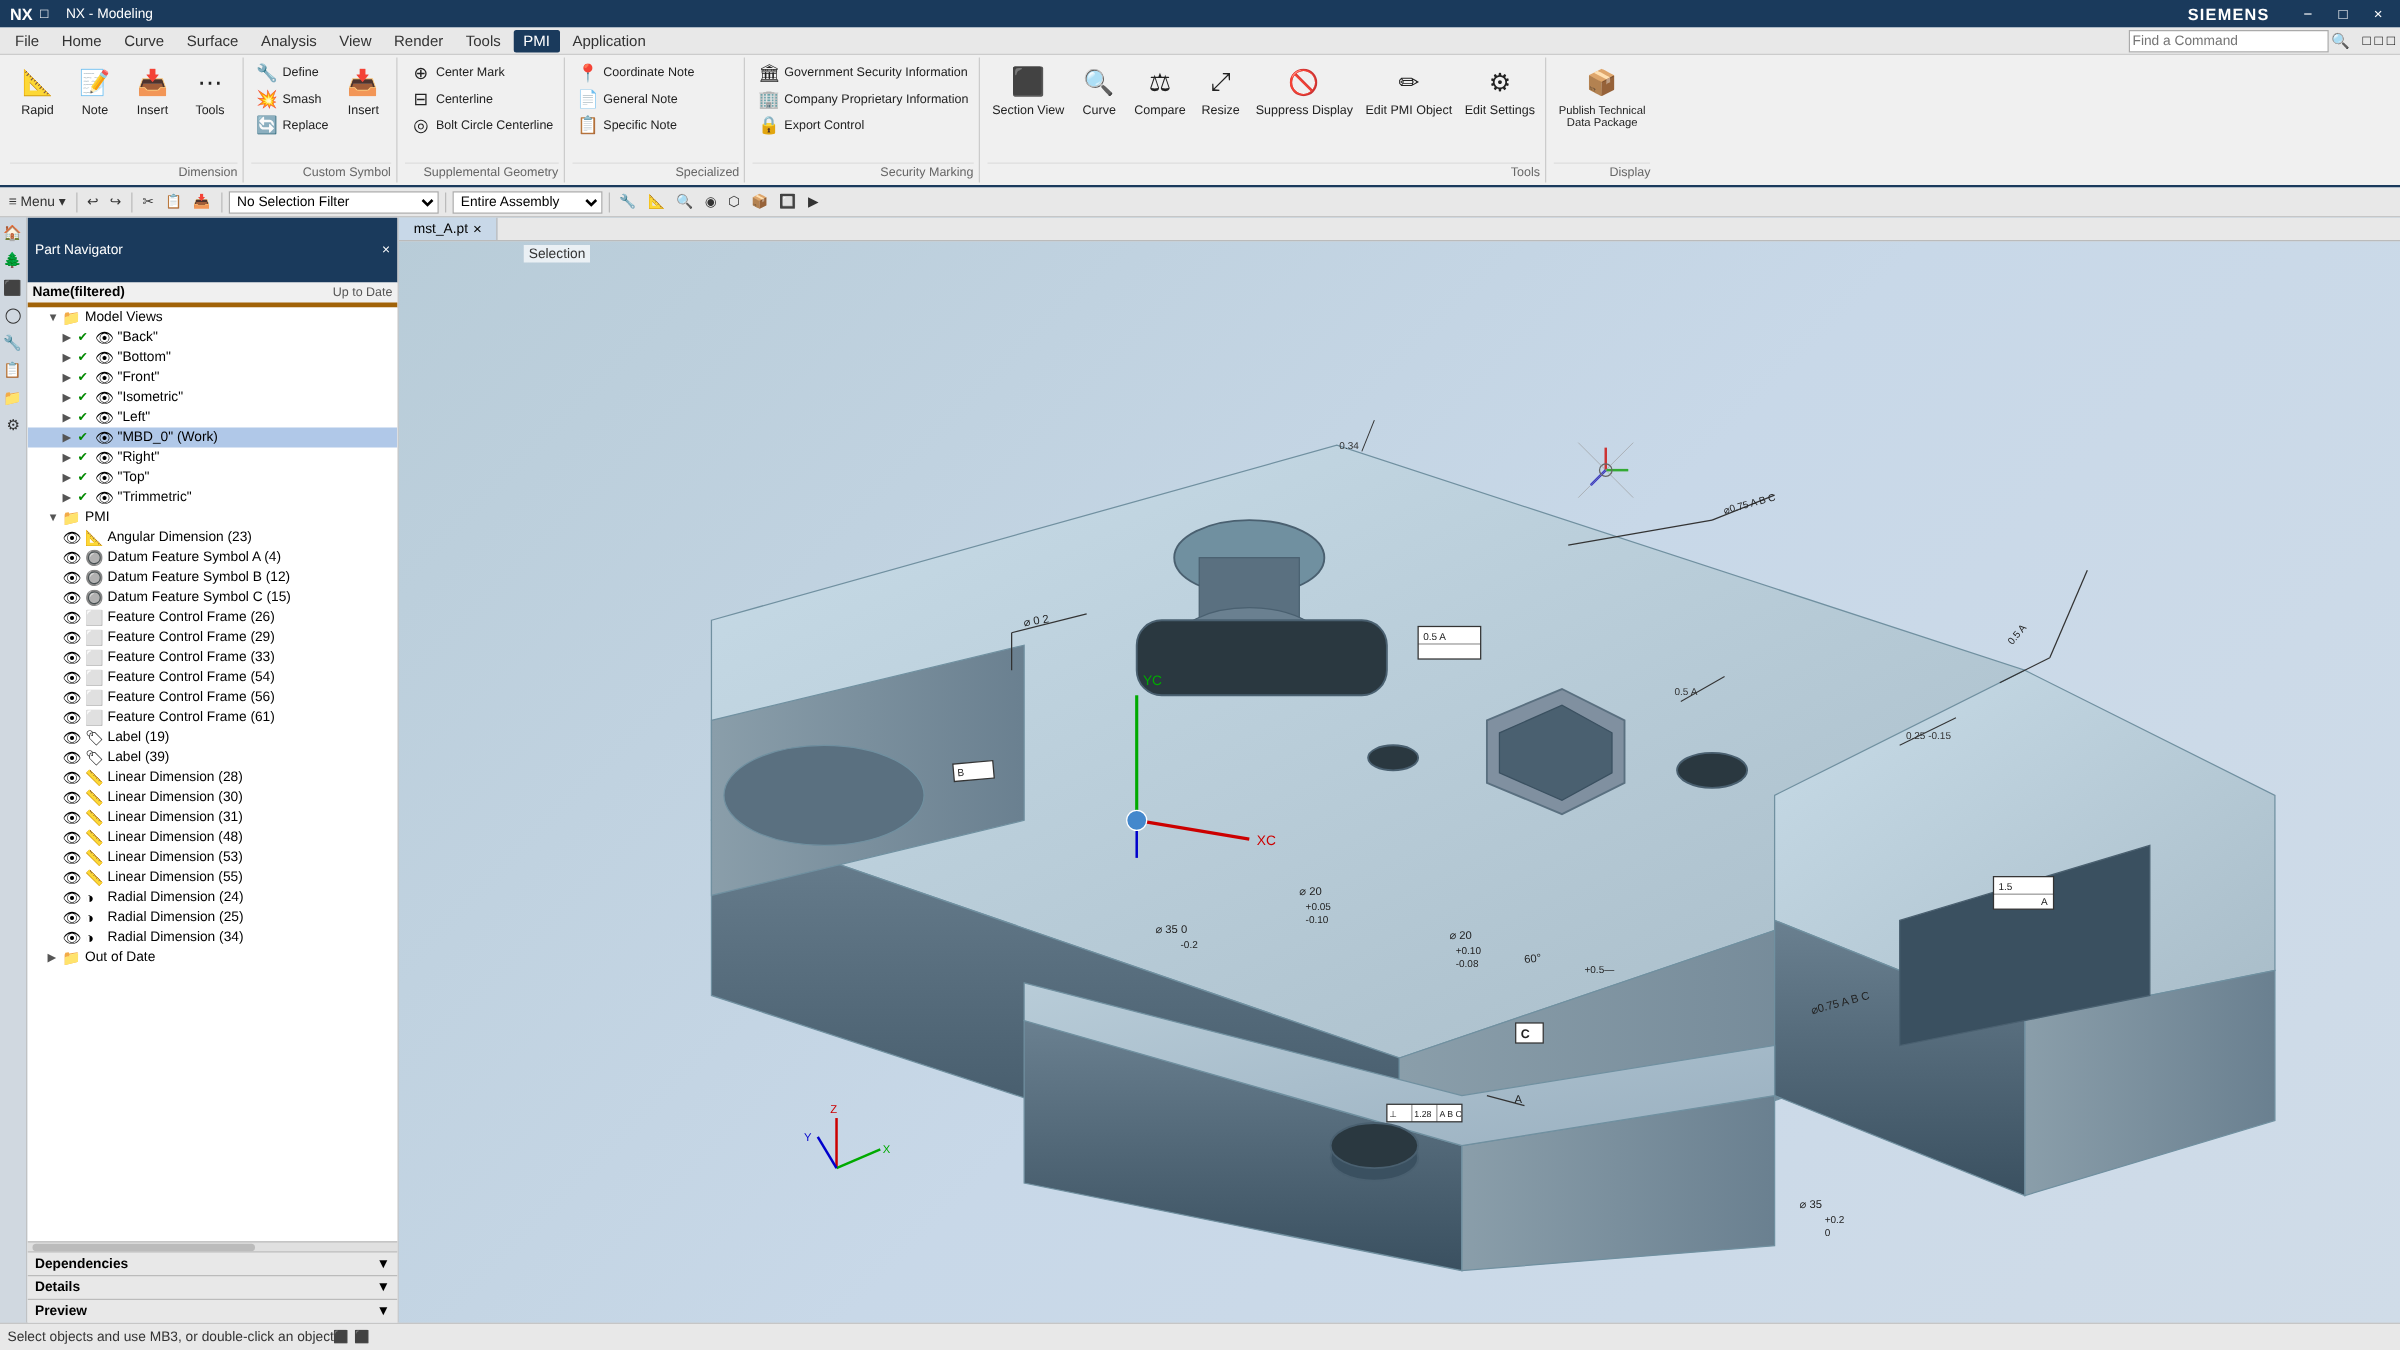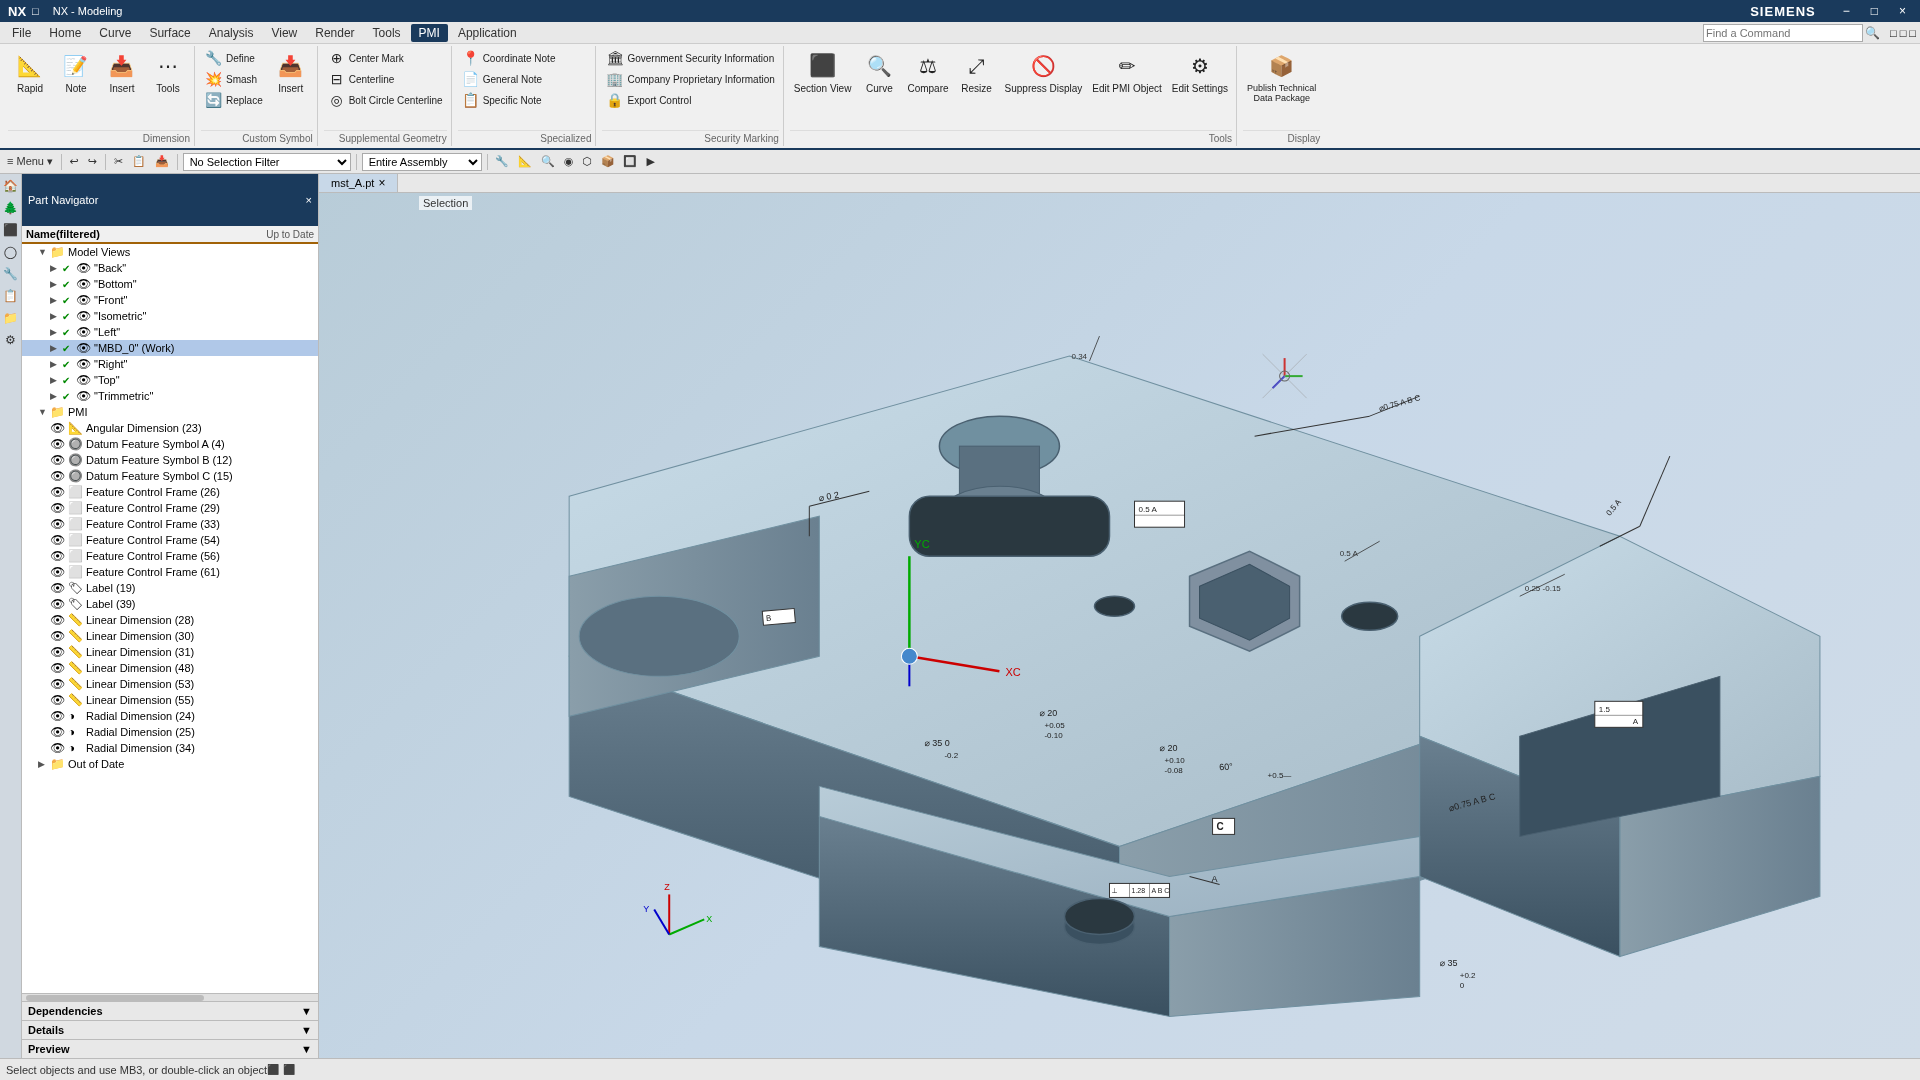--- a/index.html
+++ b/index.html
@@ -161,21 +161,21 @@
       background: #1a3a5c;
       color: white;
       font-size: 11px;
       padding: 20px 6px;
       display: flex;
       align-items: center;
       justify-content: space-between;
     }
     #sidebar-filter {
       padding: 2px 4px;
-      border-bottom: 2px solid #a16207;
+      border-bottom: 4px solid #a16207;
       display: flex;
       justify-content: space-between;
       align-items: center;
       background: #f0f0f0;
     }
     #sidebar-filter-left { font-size: 11px; font-weight: bold; }
     #sidebar-filter-right { font-size: 10px; color: #555; }
     #tree-container {
       flex: 1;
       overflow-y: auto;

